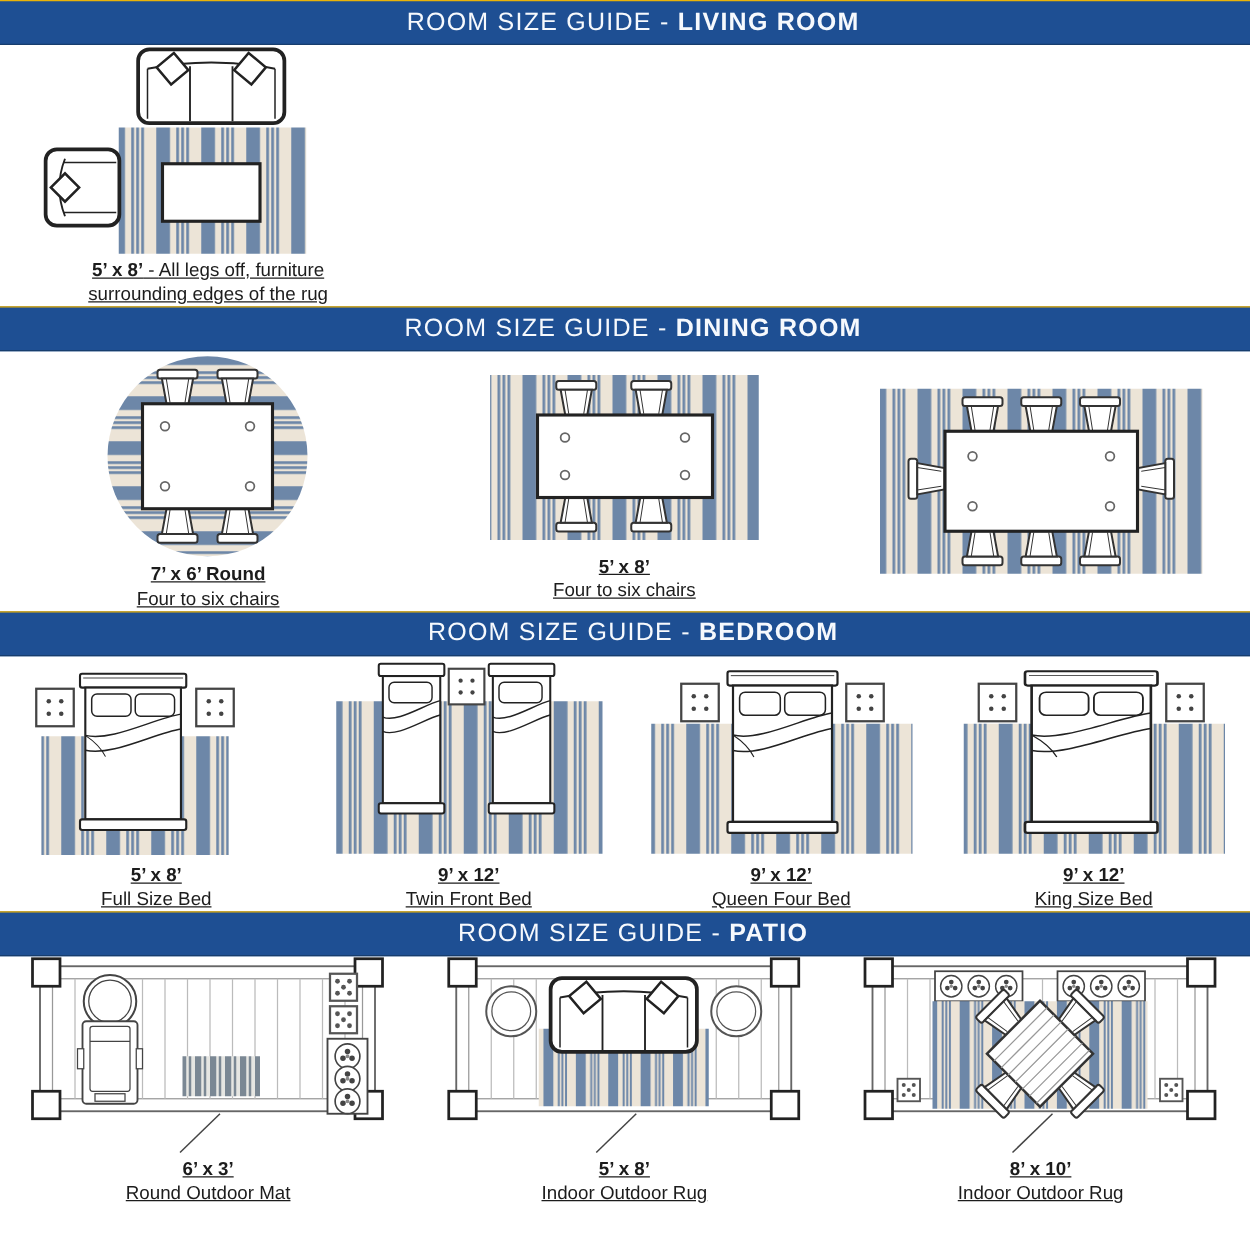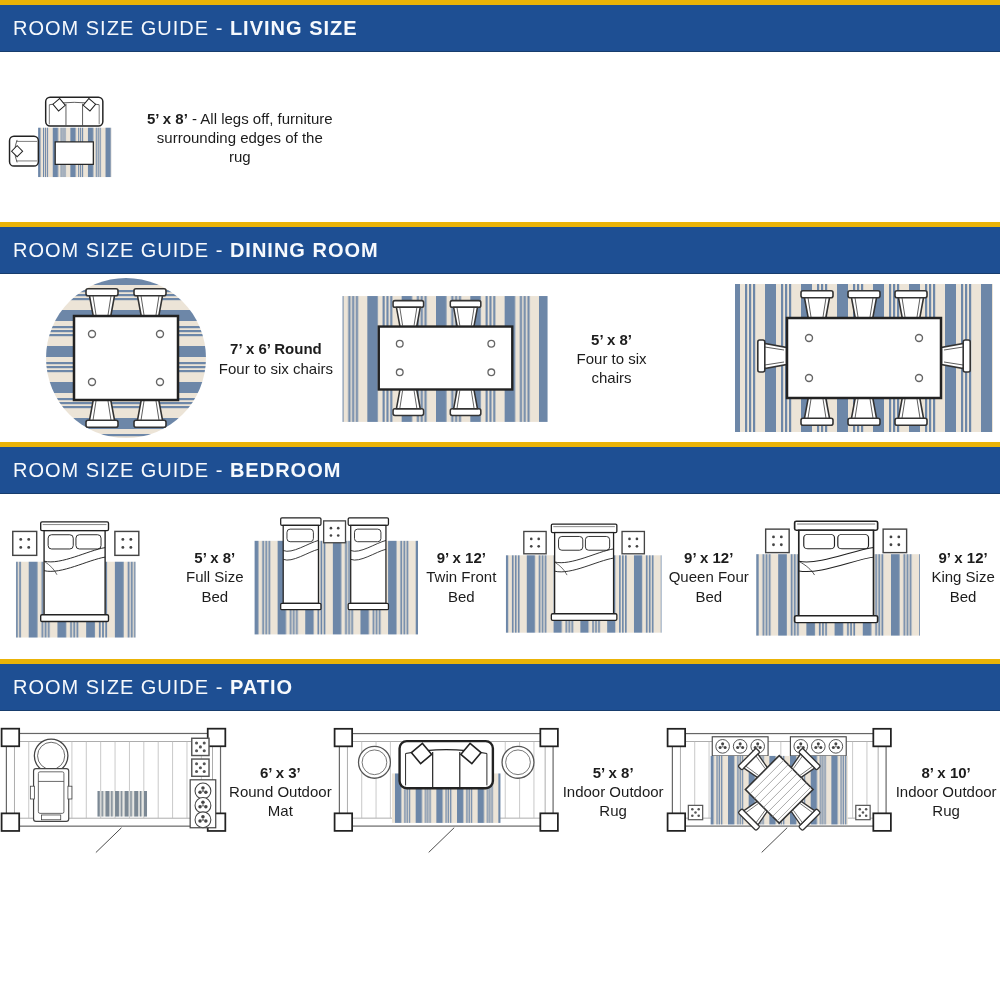--- a/index.html
+++ b/index.html
@@ -1,27 +1,27 @@
 <!DOCTYPE html>
 <html><head>
 <meta charset="utf-8">
 <style>
   html,body { margin:0; padding:0; background:#fff; }
   body { width:1000px; font-family:"Liberation Sans", sans-serif; color:#1c1c1c; }
   .section { width:1000px; }
   .header {
-    background:#1e4f93; color:#f6f9fd; height:52px;
+    background:#1e4f93; color:#f6f9fd; height:36px;
     display:flex; align-items:center; padding-left:13px; box-sizing:border-box;
     font-size:20px; letter-spacing:1px;
-    border-top:5px solid #eab308; border-bottom:1px solid #173d6d;
+    border-top:1px solid #eab308; border-bottom:1px solid #173d6d;justify-content:center;
   }
   .h-pre { font-weight:normal; white-space:pre; }
   .h-name { font-weight:bold; }
   .row { display:flex; width:1000px; }
-  .cell { display:flex; flex-direction:row; align-items:center; justify-content:flex-end; }
+  .cell { display:flex; flex-direction:column; align-items:center; justify-content:center;text-decoration:underline; }
   .c3 { width:333px; } .c4 { width:250px; }
   .cap { text-align:center; font-size:15px; line-height:1.28; margin-top:1px; }
   .cap b, .cap-size { font-weight:bold; }
   .w260 { max-width:262px; } .w320 { max-width:320px; }
   svg { display:block; }
   #defs { position:absolute; width:0; height:0; }
 </style>
 </head>
 <body>
 
@@ -148,21 +148,21 @@
         <rect x="2" y="108" width="22" height="22"></rect>
           <rect x="260" y="108" width="22" height="22"></rect>
       </g>
     </g>
   </defs>
 </svg>
 
 <div class="section">
   <div class="header">
       <span class="h-pre">ROOM SIZE GUIDE - </span>
-      <span class="h-name">LIVING SIZE</span>
+      <span class="h-name">LIVING ROOM</span>
     </div>
   <div class="row">
     <div class="cell c3">
       <svg width="300" height="170" viewBox="0 0 300 170">
         <rect x="78" y="66" width="150" height="101" fill="url(#stripesV)"></rect>
         <rect x="113" y="95" width="78" height="46" fill="#fff" stroke="#222" stroke-width="2.5"></rect>
         <use href="#sofa3" transform="translate(92,2)"></use>
         <use href="#armchair" transform="translate(18,146) rotate(-90)"></use>
       </svg>
       <div class="cap w260"><b>5’ x 8’</b><span> - </span><span>All legs off, furniture surrounding edges of the rug</span></div>

